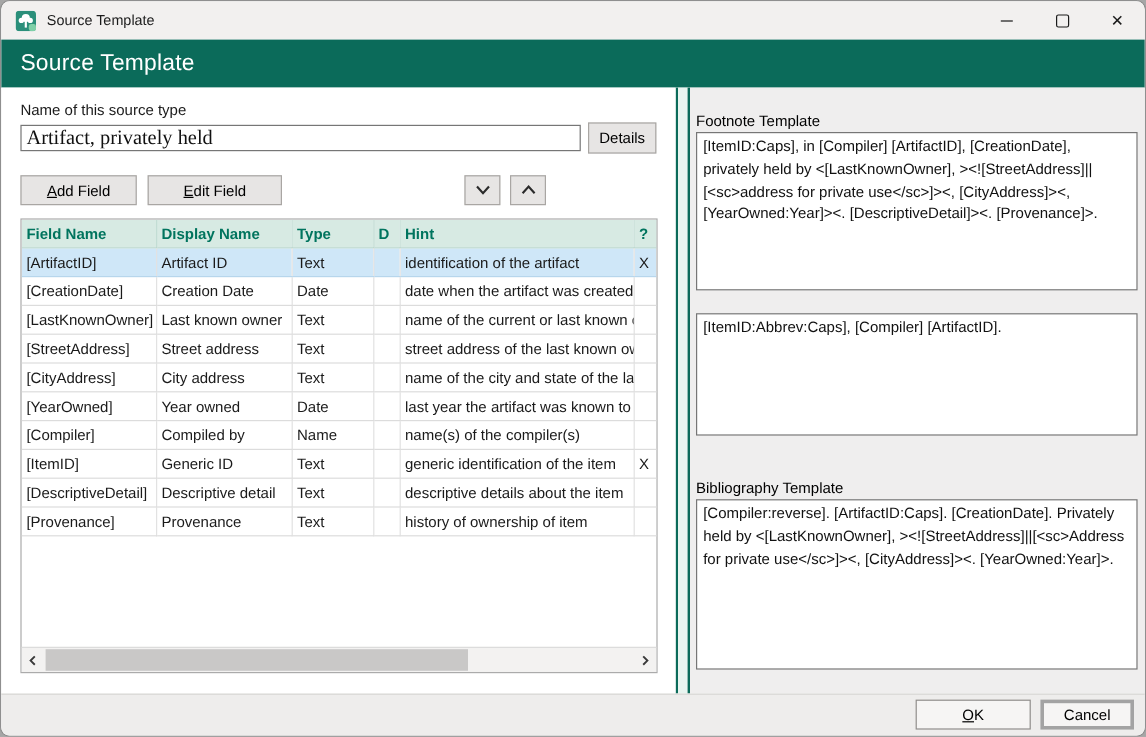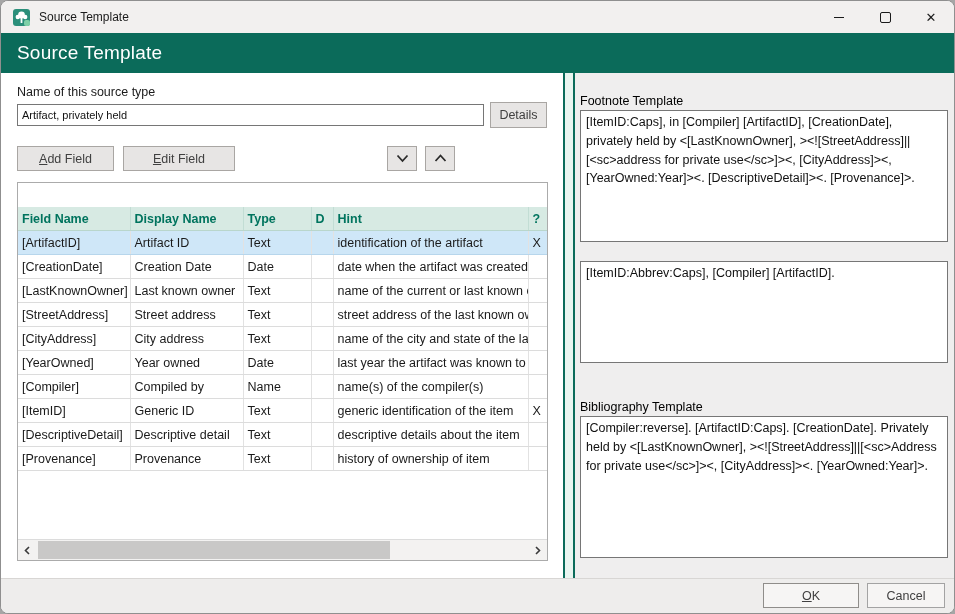--- a/index.html
+++ b/index.html
@@ -16,56 +16,56 @@
   
   .band{height:40px;background:#0b6b5a;color:#ffffff;display:flex;align-items:center;
         padding-left:16px;font-size:19px;letter-spacing:.2px;}
   
   .content{position:relative;height:505px;display:flex;justify-content:space-between;}
   .left-panel{position:relative;width:562px;background:#ffffff;flex:0 0 auto;}
   .splitter{width:8px;background:#e9f5f0;border-left:2px solid #0b6b5a;border-right:2px solid #0b6b5a;flex:0 0 auto;}
   .right-panel{position:relative;flex:1;background:#efeeee;}
   .field-label{position:absolute;font-size:12.5px;color:#1b1b1b;}
   .name-input{position:absolute;left:16px;top:31px;width:457px;height:20px;border:1px solid #767676;
-              font-family:Liberation Sans, sans-serif;font-size:11px;padding:0 4px;color:#111;}
+              font-family:Liberation Serif, serif;font-size:17px;padding:0 4px;color:#111;}
   .btn{background:#e7e5e4;border:1px solid #a9a6a3;font-family:"Liberation Sans",sans-serif;
-       font-size:12.5px;color:#404040;cursor:default;}
+       font-size:12.5px;color:#000000;cursor:default;}
   .btn .accel{display:block;}
   .btn .accel::first-letter{text-decoration:underline;}
   .details-btn{position:absolute;left:489px;top:29px;width:57px;height:26px;}
   .add-btn{position:absolute;left:16px;top:73px;width:97px;height:25px;}
   .edit-btn{position:absolute;left:122px;top:73px;width:112px;height:25px;}
   .del-btn{position:absolute;left:239px;top:73px;width:139px;height:25px;}
   .down-btn{position:absolute;left:386px;top:73px;width:30px;height:25px;padding:0;}
   .up-btn{position:absolute;left:424px;top:73px;width:30px;height:25px;padding:0;}
   
   .table-wrap{position:absolute;left:16px;top:109px;width:529px;height:377px;border:1px solid #ababab;
               background:#ffffff;overflow:hidden;}
-  table.grid{border-collapse:collapse;table-layout:fixed;width:529px;font-size:12.5px;color:#1a1a1a;margin-top:24px;}
+  table.grid{border-collapse:collapse;table-layout:fixed;width:529px;font-size:12.5px;color:#1a1a1a;}
   table.grid th{background:#d7eae3;color:#00745e;font-weight:bold;text-align:left;
                 padding:4px 4px;border-right:1px solid #c2ddd4;border-bottom:1px solid #b9d6cc;
                 white-space:nowrap;overflow:hidden;height:15px;}
   table.grid td{padding:4px 4px;border-right:1px solid #e2e2e2;border-bottom:1px solid #dcdcdc;
                 white-space:nowrap;overflow:hidden;height:15px;}
   table.grid tr.selected td{background:#cfe7f8;border-bottom-color:#b7d6ec;}
   
   .hscroll{position:absolute;left:0;bottom:0;width:529px;height:20px;background:#f3f2f1;
            border-top:1px solid #dcdcdc;}
   .hs-arrow{position:absolute;top:0;width:18px;height:20px;display:flex;align-items:center;
             justify-content:center;color:#444;}
   .hs-thumb{position:absolute;left:20px;top:1px;width:352px;height:18px;background:#c9c8c7;}
   
   .tpl-label{position:absolute;left:5px;font-size:12.5px;color:#000000;}
   .tpl-box{position:absolute;left:5px;width:356px;border:1px solid #767676;background:#ffffff;
            font-family:"Liberation Sans",sans-serif;font-size:12.5px;line-height:1.5;color:#111;
            padding:2px 5px;resize:none;overflow:hidden;}
   
   .footer{height:36px;background:#eeedec;border-top:1px solid #d8d6d4;position:relative;}
   .ok-btn{position:absolute;left:762px;top:4px;width:96px;height:25px;background:#f6f5f4;border:1px solid #8f8d8a;}
-  .cancel-btn{position:absolute;left:866px;top:4px;width:78px;height:25px;background:#f6f5f4;border:1px solid #a3a3a3;}
+  .cancel-btn{position:absolute;left:866px;top:4px;width:78px;height:25px;background:#f6f5f4;border:3px solid #a3a3a3;}
 </style>
 </head>
 <body>
 
 <div class="window">
 
   <div class="titlebar">
     <svg class="app-icon" viewBox="0 0 17 17">
       <rect x="0" y="0" width="17" height="17" rx="3" fill="#2b8f7a"></rect>
       <rect x="11" y="11" width="6" height="6" rx="2" fill="#7fd0a8"></rect>

